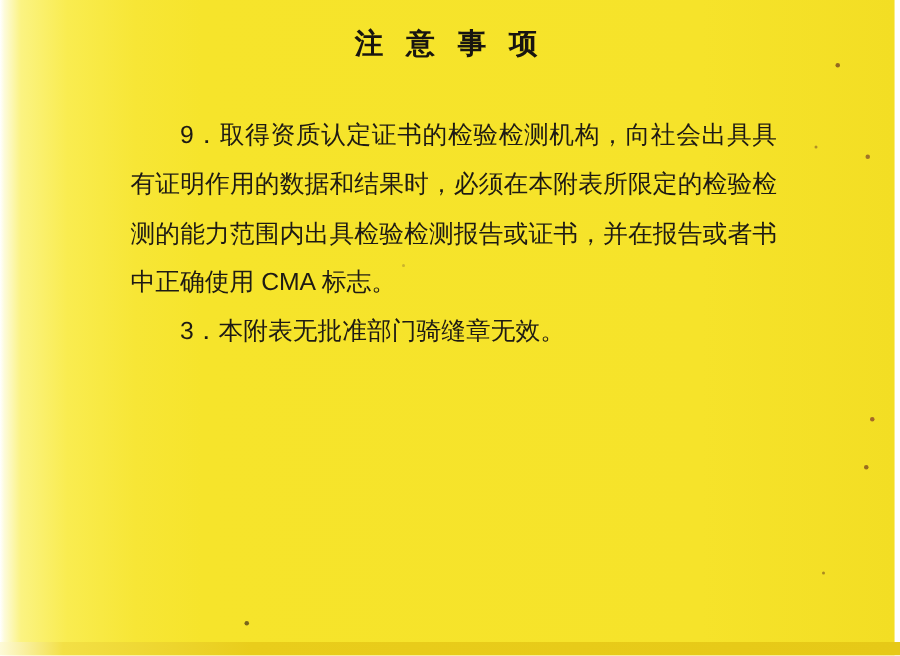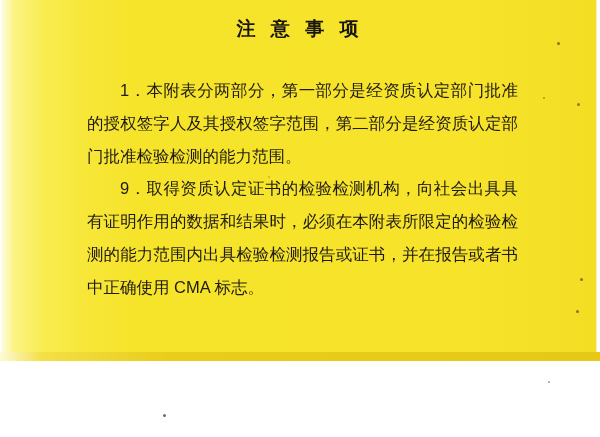--- a/index.html
+++ b/index.html
@@ -6,21 +6,21 @@
     margin: 0;
     padding: 0;
     width: 600px;
     height: 437px;
     overflow: hidden;
     font-family: "Liberation Sans", sans-serif;
   }
   .paper {
     position: relative;
     width: 600px;
-    height: 361px;
+    height: 437px;
     background: linear-gradient(90deg,
       #ffffff 0px,
       #fdfbd9 3px,
       #fbf382 14px,
       #f9ec50 45px,
       #f7e636 90px,
       #f6e42b 135px,
       #f6e32a 78%,
       #f3de24 99.3%,
       #ffffff 99.5%);
@@ -68,22 +68,22 @@
   }
 </style>
 </head>
 <body>
 
 <div class="paper">
 
   <div class="title">注 意 事 项</div>
 
   <div class="content">
-    <p>1．本附表分两部分，第一部分是经资质认定部门批准的授权签字人及其授权签字范围，第二部分是经资质认定部门批准检验检测的能力范围。</p>
     <p>9．取得资质认定证书的检验检测机构，向社会出具具有证明作用的数据和结果时，必须在本附表所限定的检验检测的能力范围内出具检验检测报告或证书，并在报告或者书中正确使用 CMA 标志。</p>
+    <p>3．本附表无批准部门骑缝章无效。</p>
   </div>
 
   <div class="bottom-shade"></div>
 
   <div class="speckle" style="left:557px; top:42px; width:3px; height:3px; background:rgba(130,85,30,0.85);"></div>
   <div class="speckle" style="left:577px; top:103px; width:3px; height:3px; background:rgba(140,90,40,0.8);"></div>
   <div class="speckle" style="left:543px; top:97px; width:2px; height:2px; background:rgba(130,90,40,0.6);"></div>
   <div class="speckle" style="left:580px; top:278px; width:3px; height:3px; background:rgba(150,85,40,0.85);"></div>
   <div class="speckle" style="left:576px; top:310px; width:3px; height:3px; background:rgba(130,80,30,0.8);"></div>
   <div class="speckle" style="left:548px; top:381px; width:2px; height:2px; background:rgba(120,80,30,0.6);"></div>

